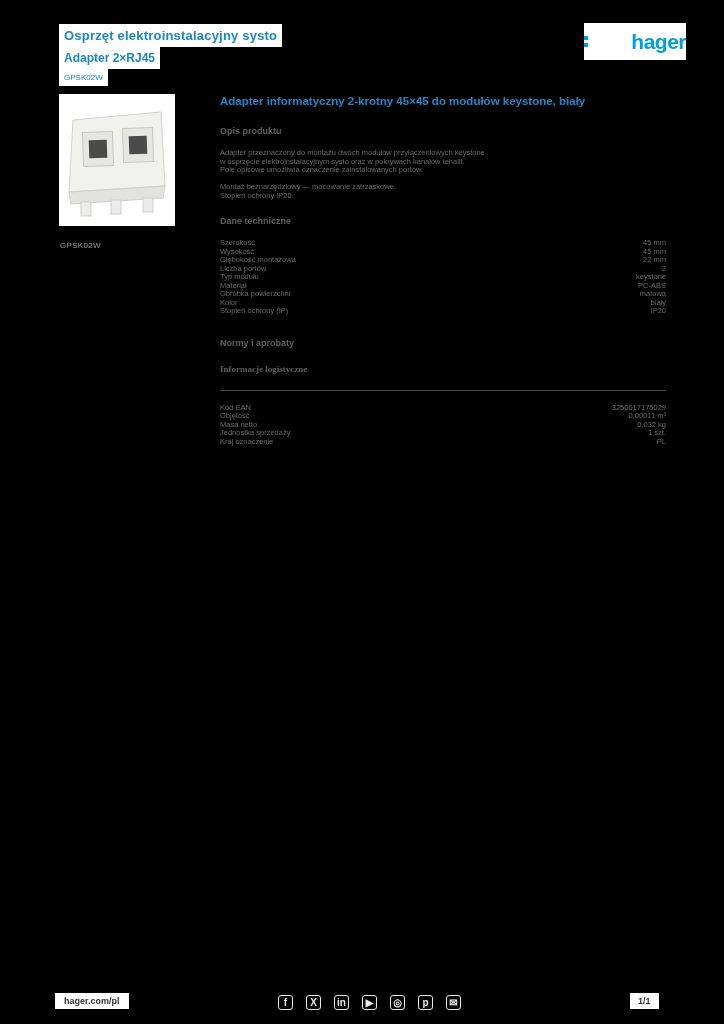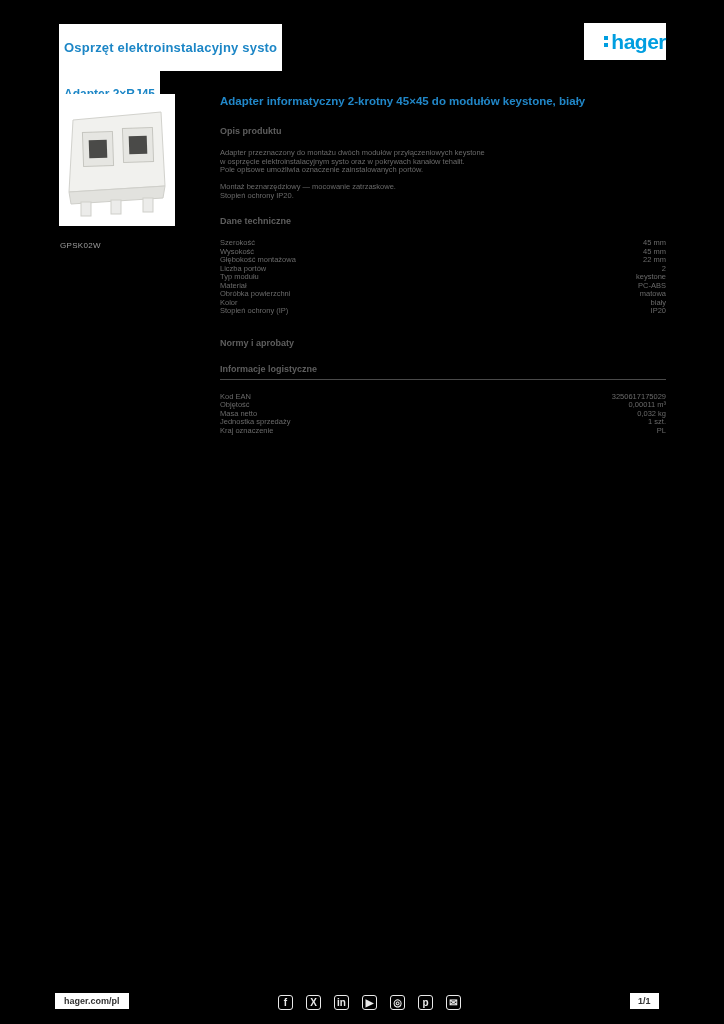--- a/index.html
+++ b/index.html
@@ -3,43 +3,43 @@
 <meta charset="utf-8">
 <style>
   html,body{margin:0;padding:0;}
   body{
     width:724px;height:1024px;position:relative;overflow:hidden;
     background:#000000;
     font-family:"Liberation Sans", sans-serif;
   }
   
   .header-left{position:absolute;left:59px;top:24px;}
-  .header-left .hline{display:table;background:#ffffff;color:#1c86c6;padding:16px 5px;}
+  .header-left .hline{display:table;background:#ffffff;color:#1c86c6;padding:4px 5px;}
   .hline.l1{font-size:13px;font-weight:bold;letter-spacing:.2px;}
   .hline.l2{font-size:12px;font-weight:bold;}
   .hline.l3{font-size:8px;}
   .logo-box{
-    position:absolute;left:584px;top:23px;width:82px;height:37px;background:#ffffff;
-    display:flex;align-items:center;justify-content:flex-end;gap:2px;
+    position:absolute;left:584px;top:23px;width:102px;height:37px;background:#ffffff;
+    display:flex;align-items:center;justify-content:space-between;gap:2px;
   }
   .logo-colon{display:flex;flex-direction:column;gap:3px;margin-right:1px;}
   .logo-colon i{width:4px;height:4px;background:#009ee0;display:block;}
   .logo-word{color:#009ee0;font-size:21px;font-weight:bold;letter-spacing:-0.5px;line-height:1;}
   
   .photo{position:absolute;left:59px;top:94px;width:116px;height:132px;background:#ffffff;}
   .photo svg{display:block;}
   .product-ref{position:absolute;left:60px;top:241px;color:#9d9d9d;font-size:8px;letter-spacing:.3px;}
   
   .content{position:absolute;left:220px;top:94px;width:446px;}
   .prod-title{color:#2187c8;font-size:11.5px;font-weight:bold;line-height:1.25;}
   .section{margin-top:16px;}
   .section.first{margin-top:18px;}
   .section.gap{margin-top:22px;}
   .section-heading{color:#5e5e5e;font-size:9px;font-weight:bold;margin-bottom:13px;}
-  .section-heading.ruled{border-bottom:1px solid #4a4a4a;padding-bottom:5px;}
+  .section-heading.ruled{border-bottom:1px solid #4a4a4a;padding-bottom:16px;font-family:Liberation Serif, serif;}
   .text-line{color:#6a6a6a;font-size:7.5px;line-height:8.5px;white-space:nowrap;}
   .text-line.blank{height:8.5px;}
   .spec-row{display:flex;justify-content:space-between;line-height:8.5px;}
   .spec-label{color:#6a6a6a;font-size:7.5px;}
   .spec-value{color:#6a6a6a;font-size:7.5px;text-align:right;}
   
   .footer-web{
     position:absolute;left:55px;top:993px;background:#ffffff;color:#333333;
     font-size:9px;font-weight:bold;padding:3px 9px;cursor:pointer;
   }

